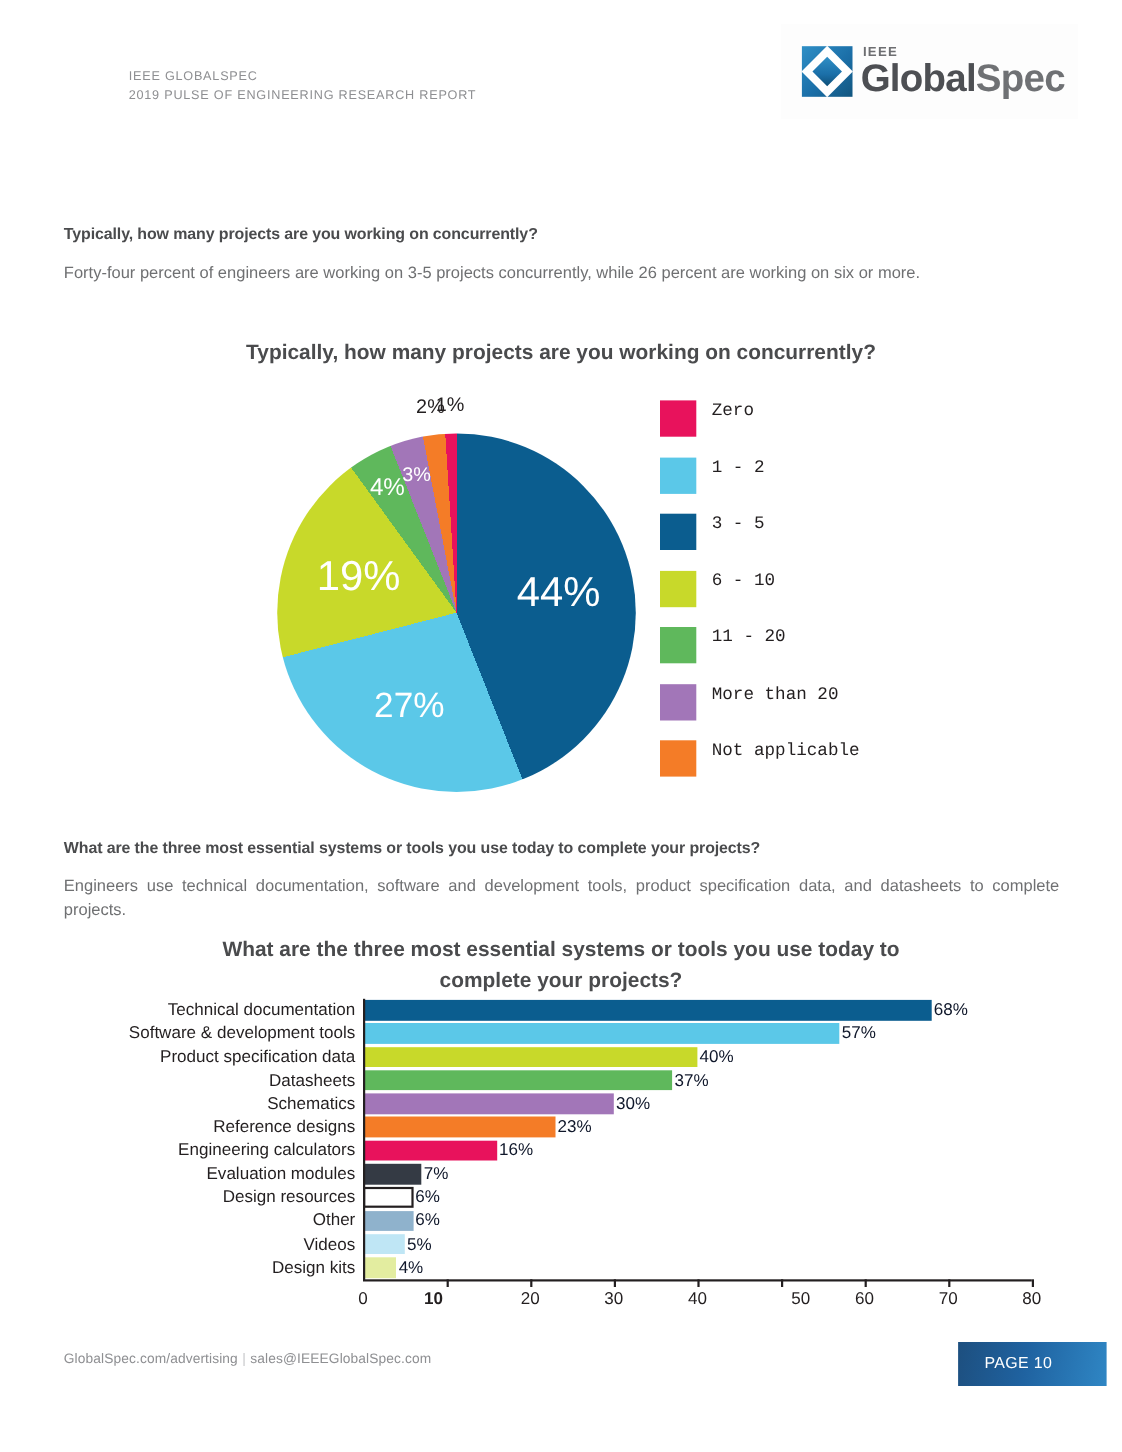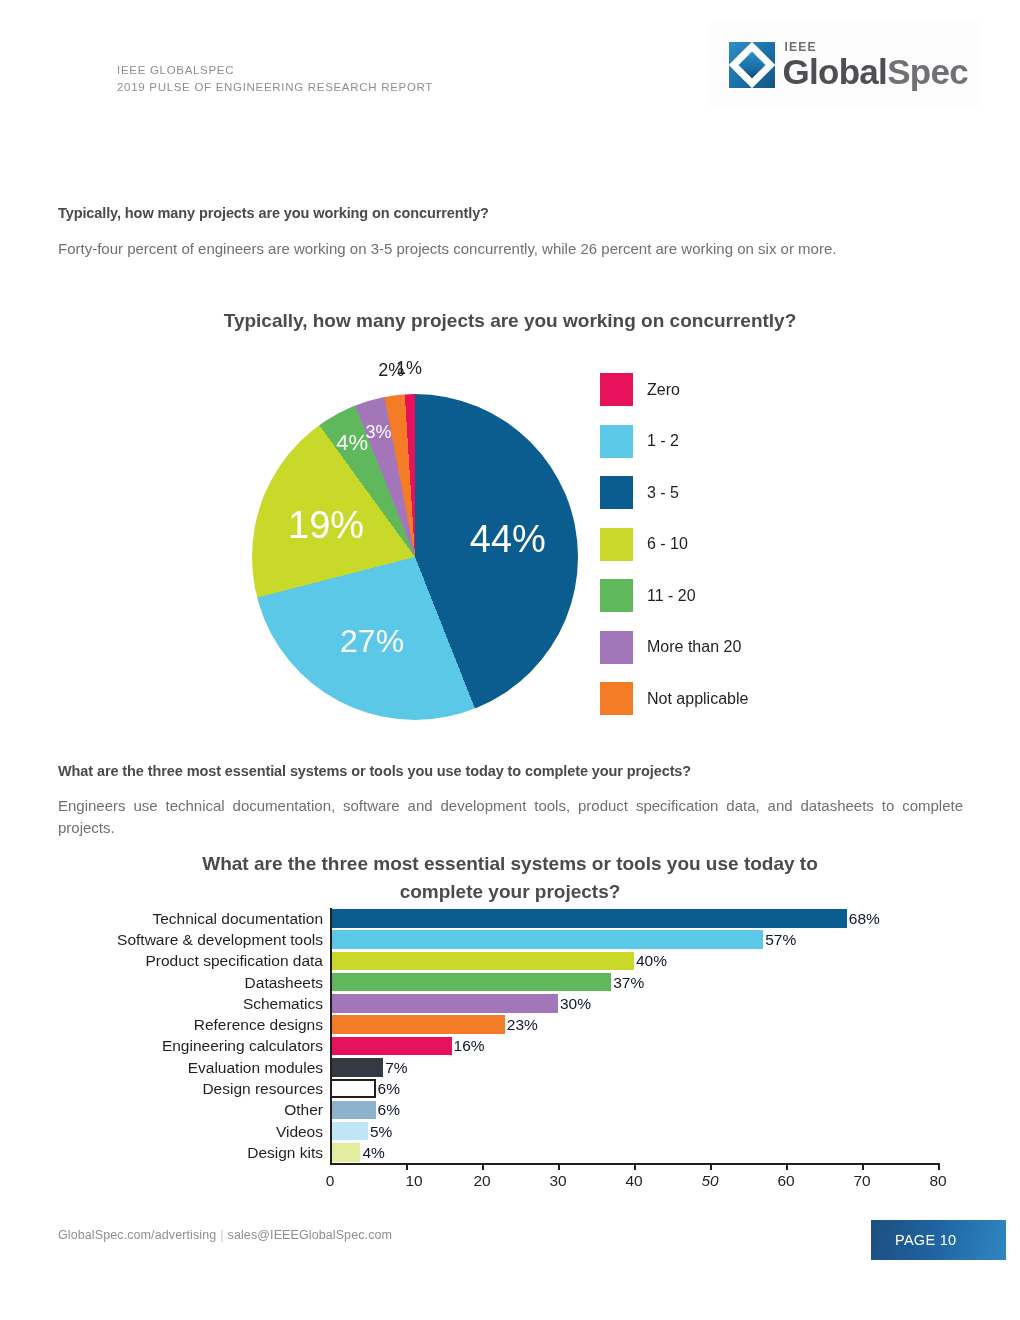--- a/index.html
+++ b/index.html
@@ -148,22 +148,23 @@
 
   
   .legend {
     position: absolute;
     left: 600px;
     top: 364px;
     width: 230px;
   }
   .legend-row {
     display: flex;
-    align-items: center;
+    align-items: flex-start;
     height: 51.5px;
+    font-family: Liberation Mono, monospace;
   }
   .legend-swatch {
     width: 33px;
     height: 33px;
     flex: 0 0 auto;
   }
   .legend-label {
     margin-left: 14px;
     font-size: 16px;
     color: #231f20;
@@ -435,29 +436,29 @@
           <div class="bar-fill" style="width: 30.4px; background: rgb(227, 237, 160);"></div>
           <div class="bar-val" style="left: 32.4px;">4%</div>
         </div>
       </div>
     </div>
   <div class="bar-axis" id="bar-axis">
     <div class="axis-vline"></div>
     <div class="axis-hline"></div>
   <div class="axis-tick-label" style="left: 0px;">0</div>
       <div class="axis-tick" style="left: 76px;"></div>
-      <div class="axis-tick-label" style="left: 84px;">10</div>
+      <div class="axis-tick-label" style="left: 64px; font-weight: bold;">10</div>
       <div class="axis-tick" style="left: 152px;"></div>
       <div class="axis-tick-label" style="left: 152px;">20</div>
       <div class="axis-tick" style="left: 228px;"></div>
       <div class="axis-tick-label" style="left: 228px;">30</div>
       <div class="axis-tick" style="left: 304px;"></div>
       <div class="axis-tick-label" style="left: 304px;">40</div>
       <div class="axis-tick" style="left: 380px;"></div>
-      <div class="axis-tick-label" style="left: 380px; font-style: italic;">50</div>
+      <div class="axis-tick-label" style="left: 398px;">50</div>
       <div class="axis-tick" style="left: 456px;"></div>
       <div class="axis-tick-label" style="left: 456px;">60</div>
       <div class="axis-tick" style="left: 532px;"></div>
       <div class="axis-tick-label" style="left: 532px;">70</div>
       <div class="axis-tick" style="left: 608px;"></div>
       <div class="axis-tick-label" style="left: 608px;">80</div>
     </div>
 </div>
 
 <div class="footer-text">

